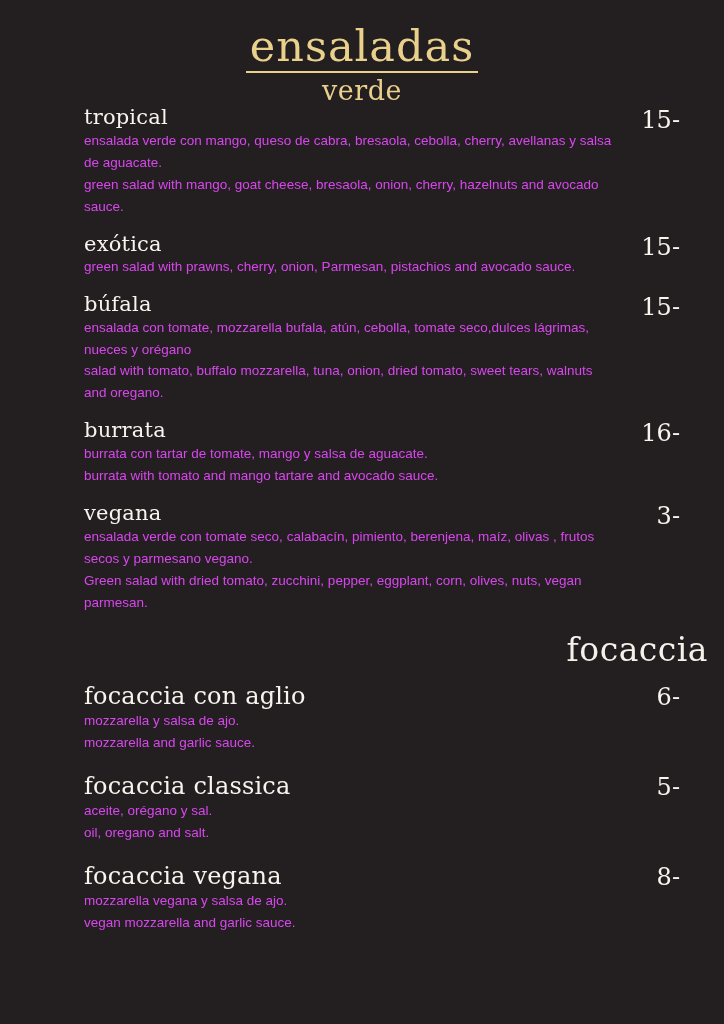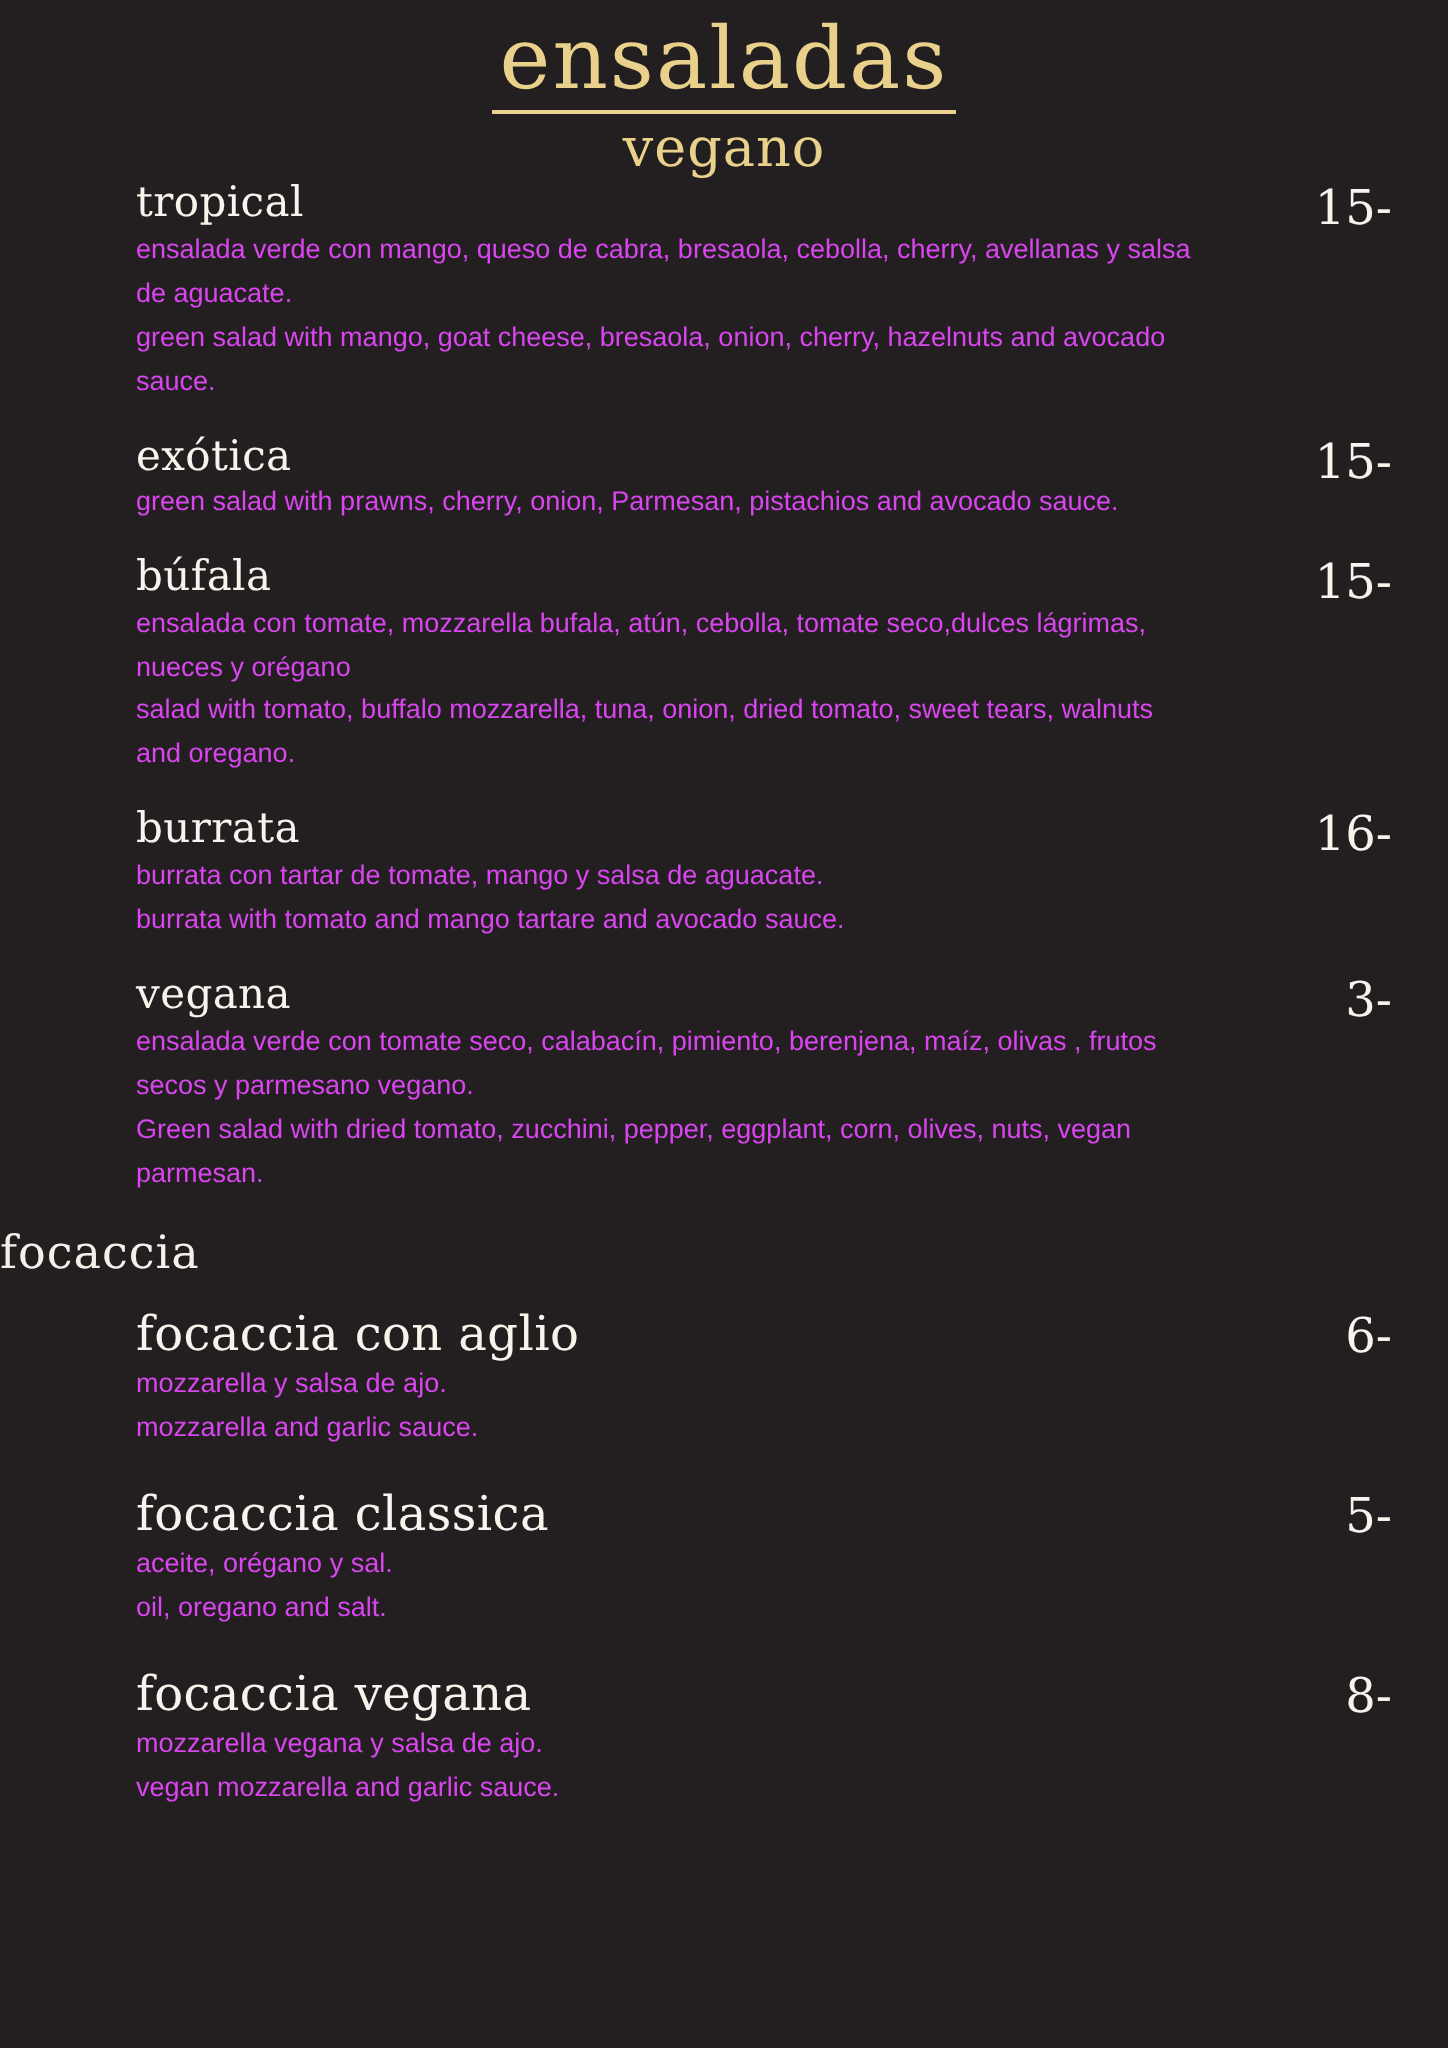--- a/index.html
+++ b/index.html
@@ -13,21 +13,21 @@
     overflow: hidden;
     font-family: "Liberation Sans", sans-serif;
     color: #f2efe9;
     position: relative;
   }
   .page {
     width: 724px;
     height: 1024px;
     background: #231f20;
     box-sizing: border-box;
-    padding: 0;
+    padding: 16px;
     position: relative;
   }
 
   
   .header {
     text-align: center;
     padding-top: 8px;
   }
   .header-title {
     font-family: "DejaVu Serif", serif;
@@ -46,23 +46,23 @@
     color: #e9d18c;
     margin-top: 2px;
     letter-spacing: 0.5px;
   }
 
   
   .section {
     padding: 0 28px 0 68px;
   }
   .section-title {
-    text-align: left;
+    text-align: right;
     font-family: "DejaVu Serif", serif;
-    font-size: 23px;
+    font-size: 33px;
     color: #f4f1ea;
     margin: 16px 0 14px 0;
     letter-spacing: 0.5px;
   }
   .item {
     position: relative;
     margin-bottom: 15px;
   }
   .item-name {
     font-family: "DejaVu Serif", serif;
@@ -95,21 +95,21 @@
   }
   .spacer-sm { height: 4px; }
 </style>
 </head>
 <body>
 
 <div class="page">
 
   <div class="header">
     <div class="header-title">ensaladas</div>
-    <div class="header-sub">vegano</div>
+    <div class="header-sub">verde</div>
   </div>
 
   <div class="section">
 
     <div class="item">
       <div class="price-float">15-</div>
       <div class="item-name">tropical</div>
       <div class="desc">ensalada verde con mango, queso de cabra, bresaola, cebolla, cherry, avellanas y salsa de aguacate.</div>
       <div class="desc en">green salad with mango, goat cheese, bresaola, onion, cherry, hazelnuts and avocado sauce.</div>
     </div>

